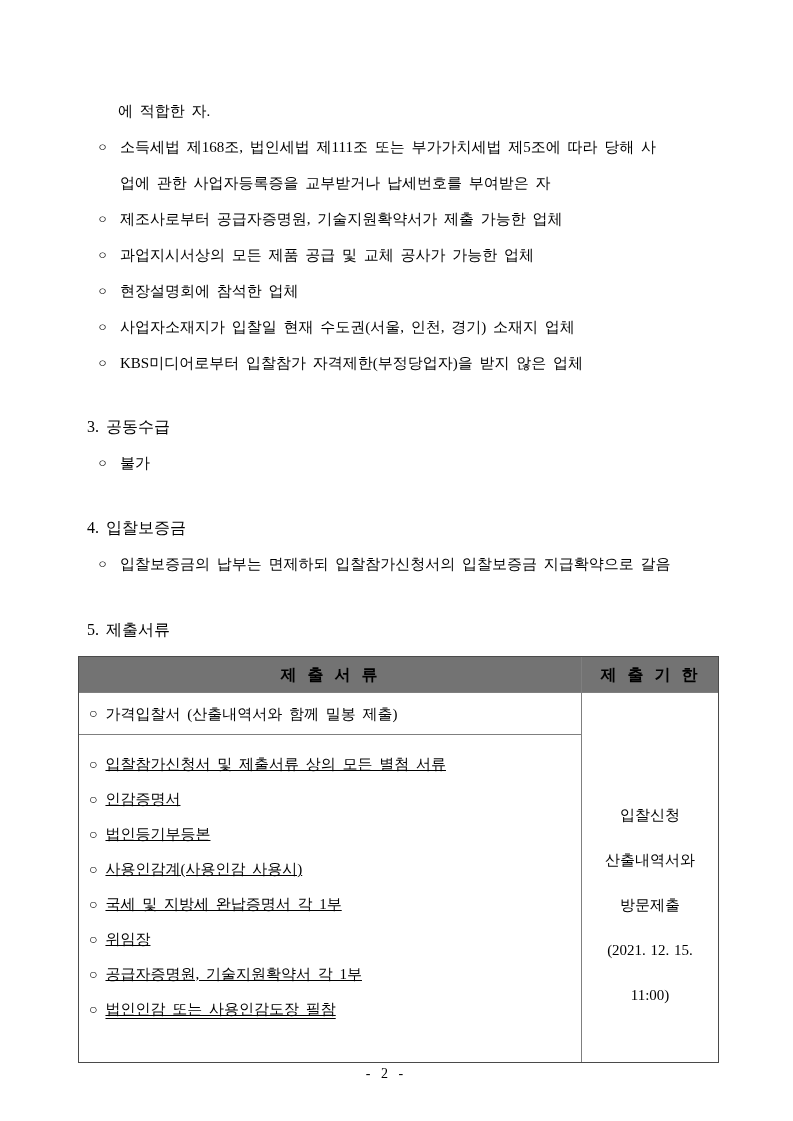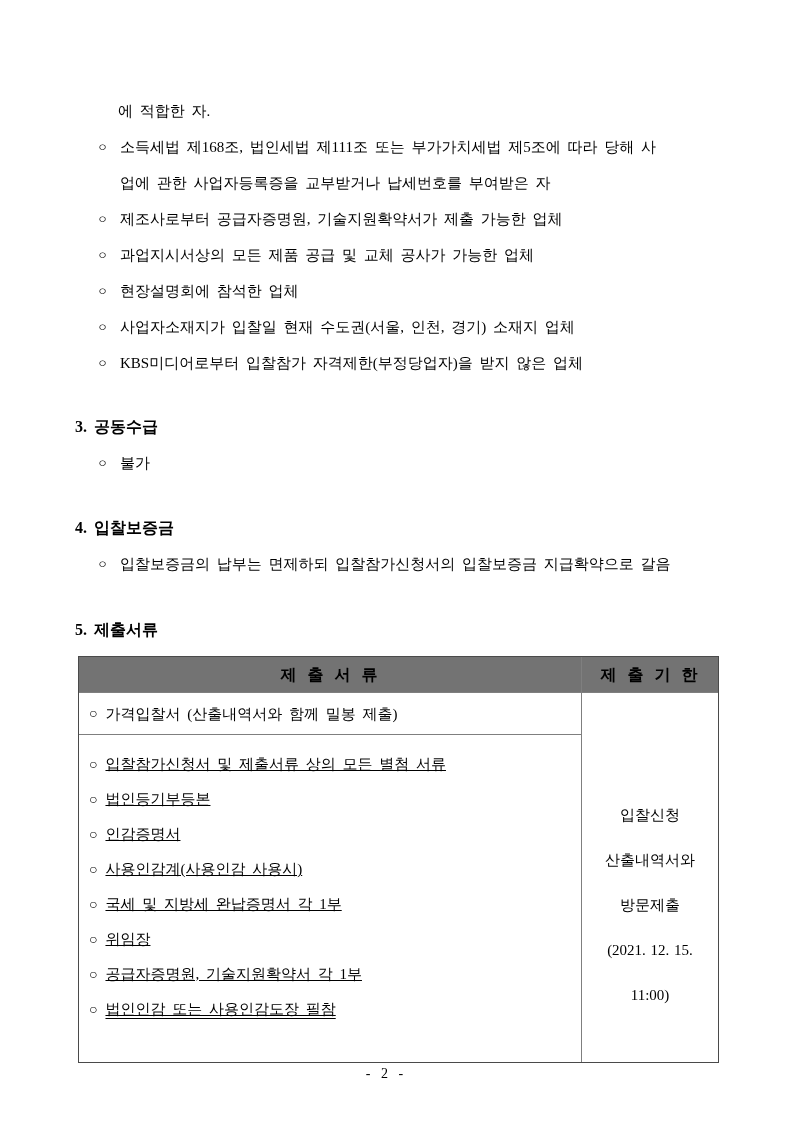--- a/index.html
+++ b/index.html
@@ -17,21 +17,21 @@
   .line { white-space:nowrap; }
   
   .cont { margin-left:43px; }
   
   .li { position:relative; padding-left:45px; }
   .li .mk {
     position:absolute; left:22px; top:0;
     font-size:11px; line-height:36px;
   }
   
-  .sec { font-size:16px; font-weight:bold; line-height:36px; }
+  .sec { font-size:16px; font-weight:normal; line-height:36px;margin-left:12px; }
   .sec3 { margin-top:28px; }
   .sec4 { margin-top:29px; }
   .sec5 { margin-top:30px; }
   
   .table {
     margin:8px 0 0 3px; width:641px;
     border:1px solid #4a4a4a;
   }
   .thead {
     display:flex; height:36px;
@@ -117,22 +117,22 @@
         <div class="th th2">제 출 기 한</div>
       </div>
       <div class="tbody">
         <div class="tleft">
           <div class="trow1">
             <span class="mk2">○</span>
             <span class="txt">가격입찰서 (산출내역서와 함께 밀봉 제출)</span>
           </div>
           <div class="tlist">
             <div class="titem"><span class="mk2">○</span><span class="txt">입찰참가신청서 및 제출서류 상의 모든 별첨 서류</span></div>
+            <div class="titem"><span class="mk2">○</span><span class="txt">인감증명서</span></div>
             <div class="titem"><span class="mk2">○</span><span class="txt">법인등기부등본</span></div>
-            <div class="titem"><span class="mk2">○</span><span class="txt">인감증명서</span></div>
             <div class="titem"><span class="mk2">○</span><span class="txt">사용인감계(사용인감 사용시)</span></div>
             <div class="titem"><span class="mk2">○</span><span class="txt">국세 및 지방세 완납증명서 각 1부</span></div>
             <div class="titem"><span class="mk2">○</span><span class="txt">위임장</span></div>
             <div class="titem"><span class="mk2">○</span><span class="txt">공급자증명원, 기술지원확약서 각 1부</span></div>
             <div class="titem u"><span class="mk2">○</span><span class="txt">법인인감 또는 사용인감도장 필참</span></div>
           </div>
         </div>
         <div class="tright">
           <div class="line">입찰신청</div>
           <div class="line">산출내역서와</div>

